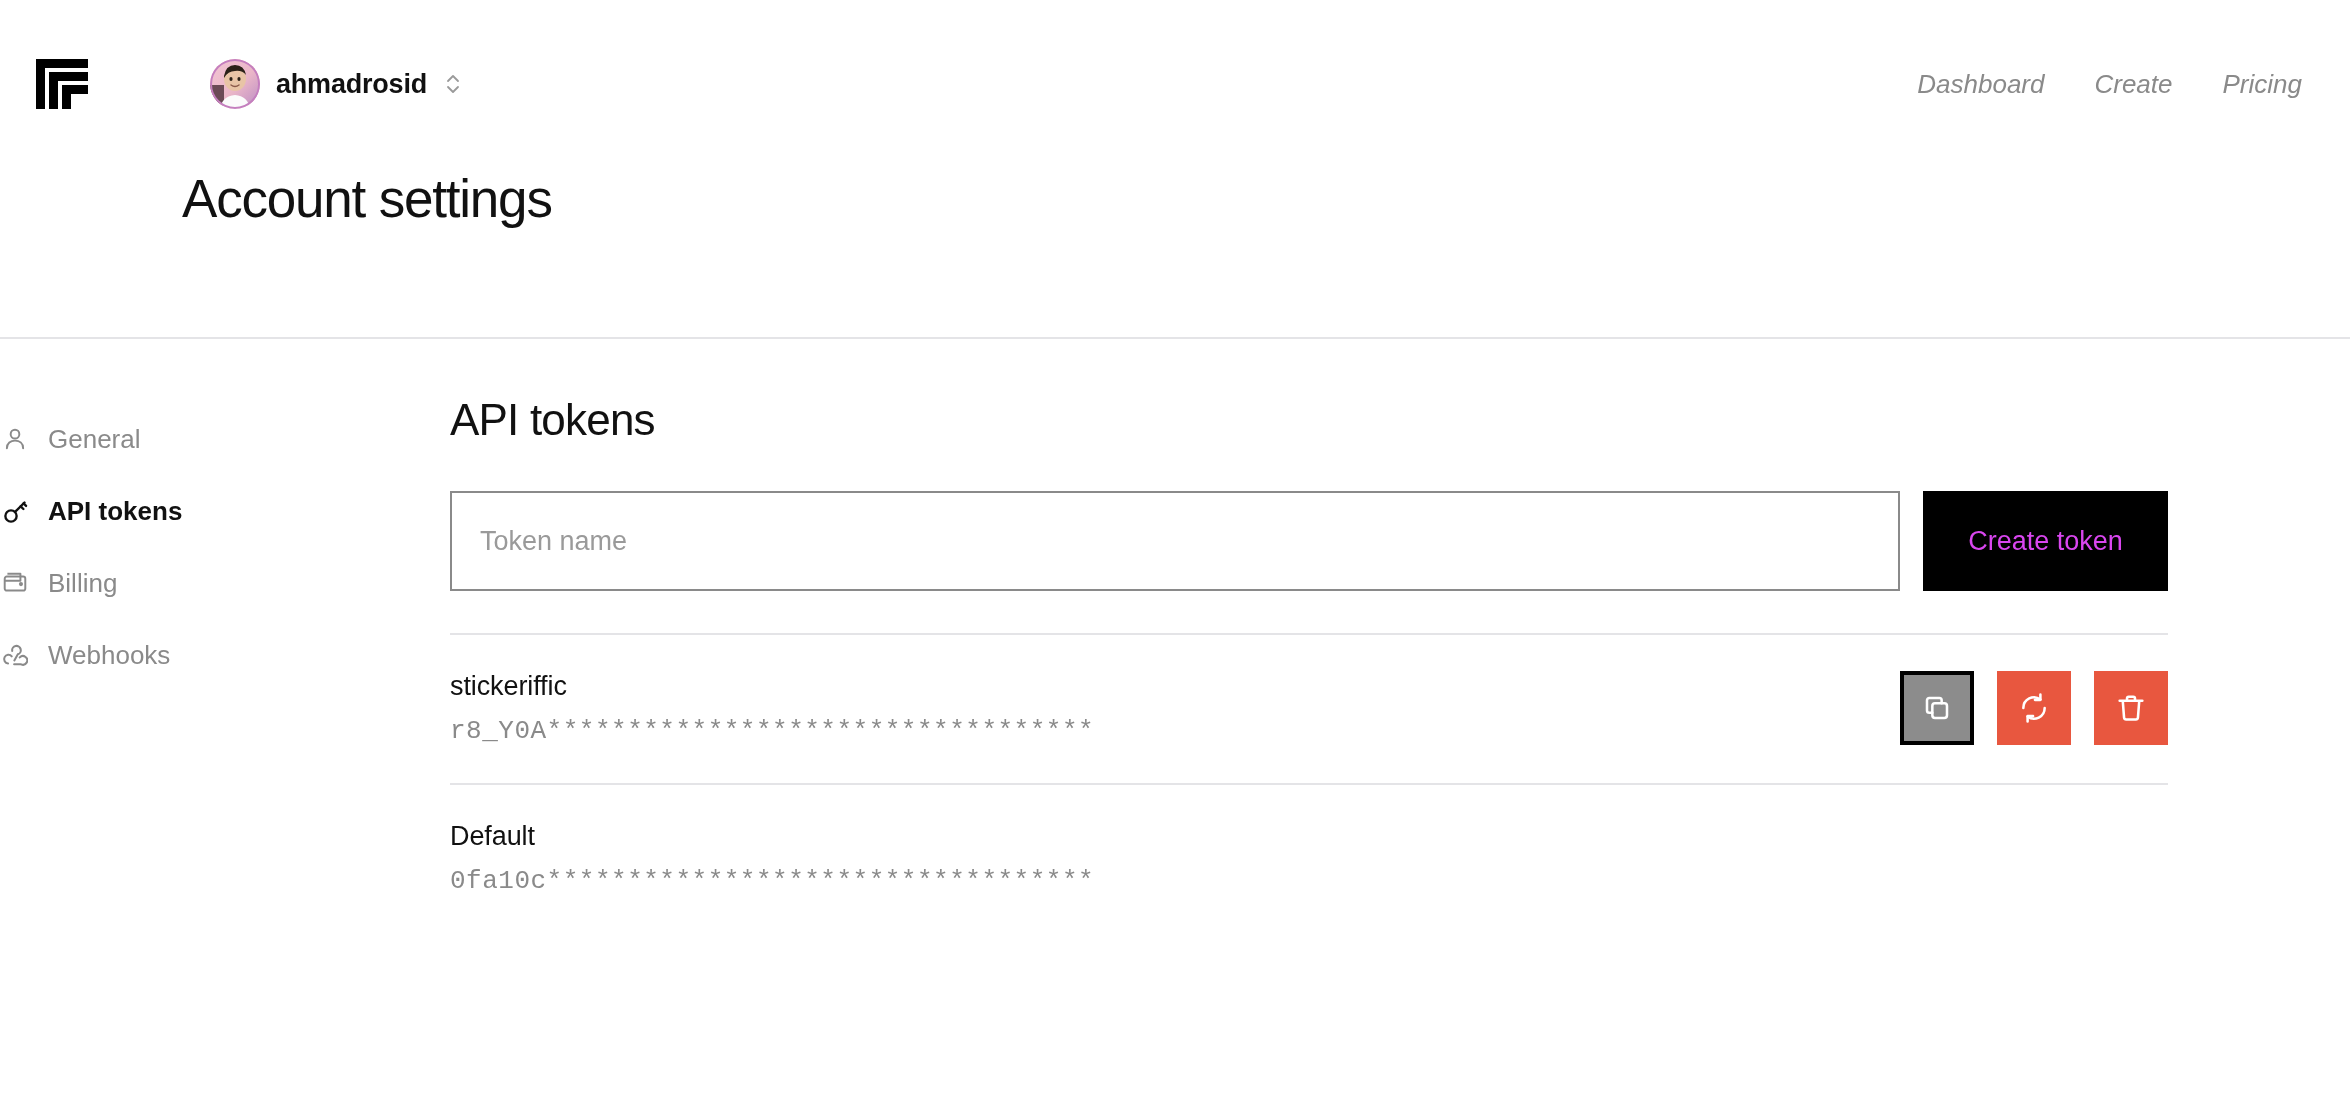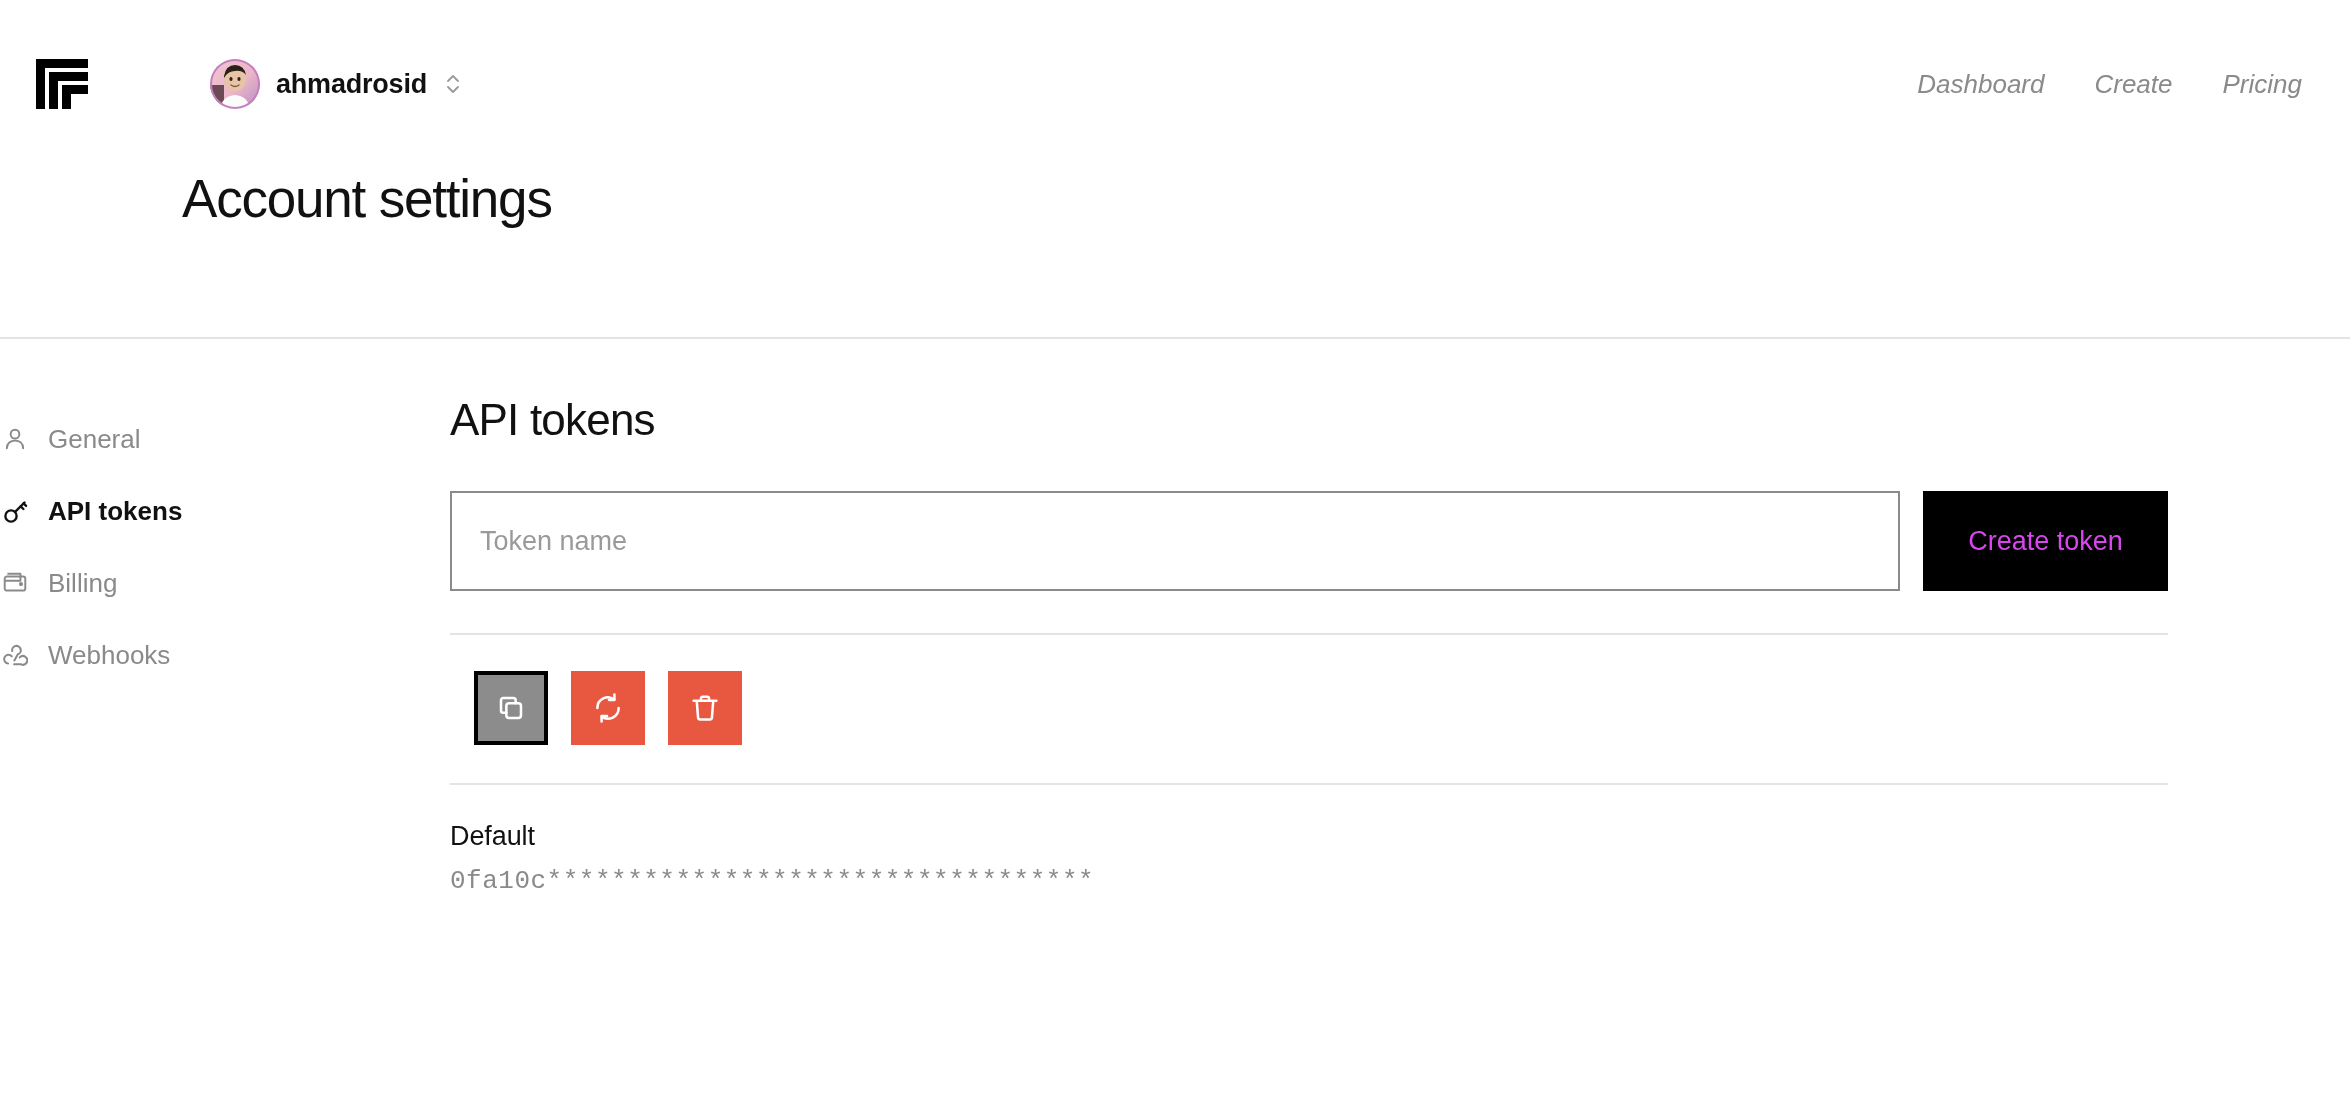--- a/index.html
+++ b/index.html
@@ -368,20 +368,24 @@
     <div class="create-row">
       <input class="token-input" type="text" placeholder="Token name" style="">
       <button class="create-btn">Create token</button>
     </div>
 
     <div class="token-list">
 
       <div class="token-divider"></div>
 
       <div class="token-row">
+        <div class="token-info">
+          <div class="token-name">stickeriffic</div>
+          <div class="token-value">r8_Y0A**********************************</div>
+        </div>
         <div class="token-actions">
           <button class="act-btn act-copy">
             <svg viewBox="0 0 24 24" width="32" height="32" aria-hidden="true">
               <path d="M15.5 8.5 V6.2 A1.7 1.7 0 0 0 13.8 4.5 H6.2 A1.7 1.7 0 0 0 4.5 6.2 V13.8 A1.7 1.7 0 0 0 6.2 15.5 H8.5" fill="none" stroke="#ffffff" stroke-width="1.9" stroke-linecap="round" stroke-linejoin="round"></path>
               <rect x="8.5" y="8.5" width="11" height="11" rx="2" fill="none" stroke="#ffffff" stroke-width="1.9"></rect>
             </svg>
           </button>
           <button class="act-btn act-orange">
             <svg viewBox="0 0 24 24" width="32" height="32" aria-hidden="true">
               <path d="M20 12 A8 8 0 0 1 7.2 18.4" fill="none" stroke="#ffffff" stroke-width="1.9" stroke-linecap="round"></path>

